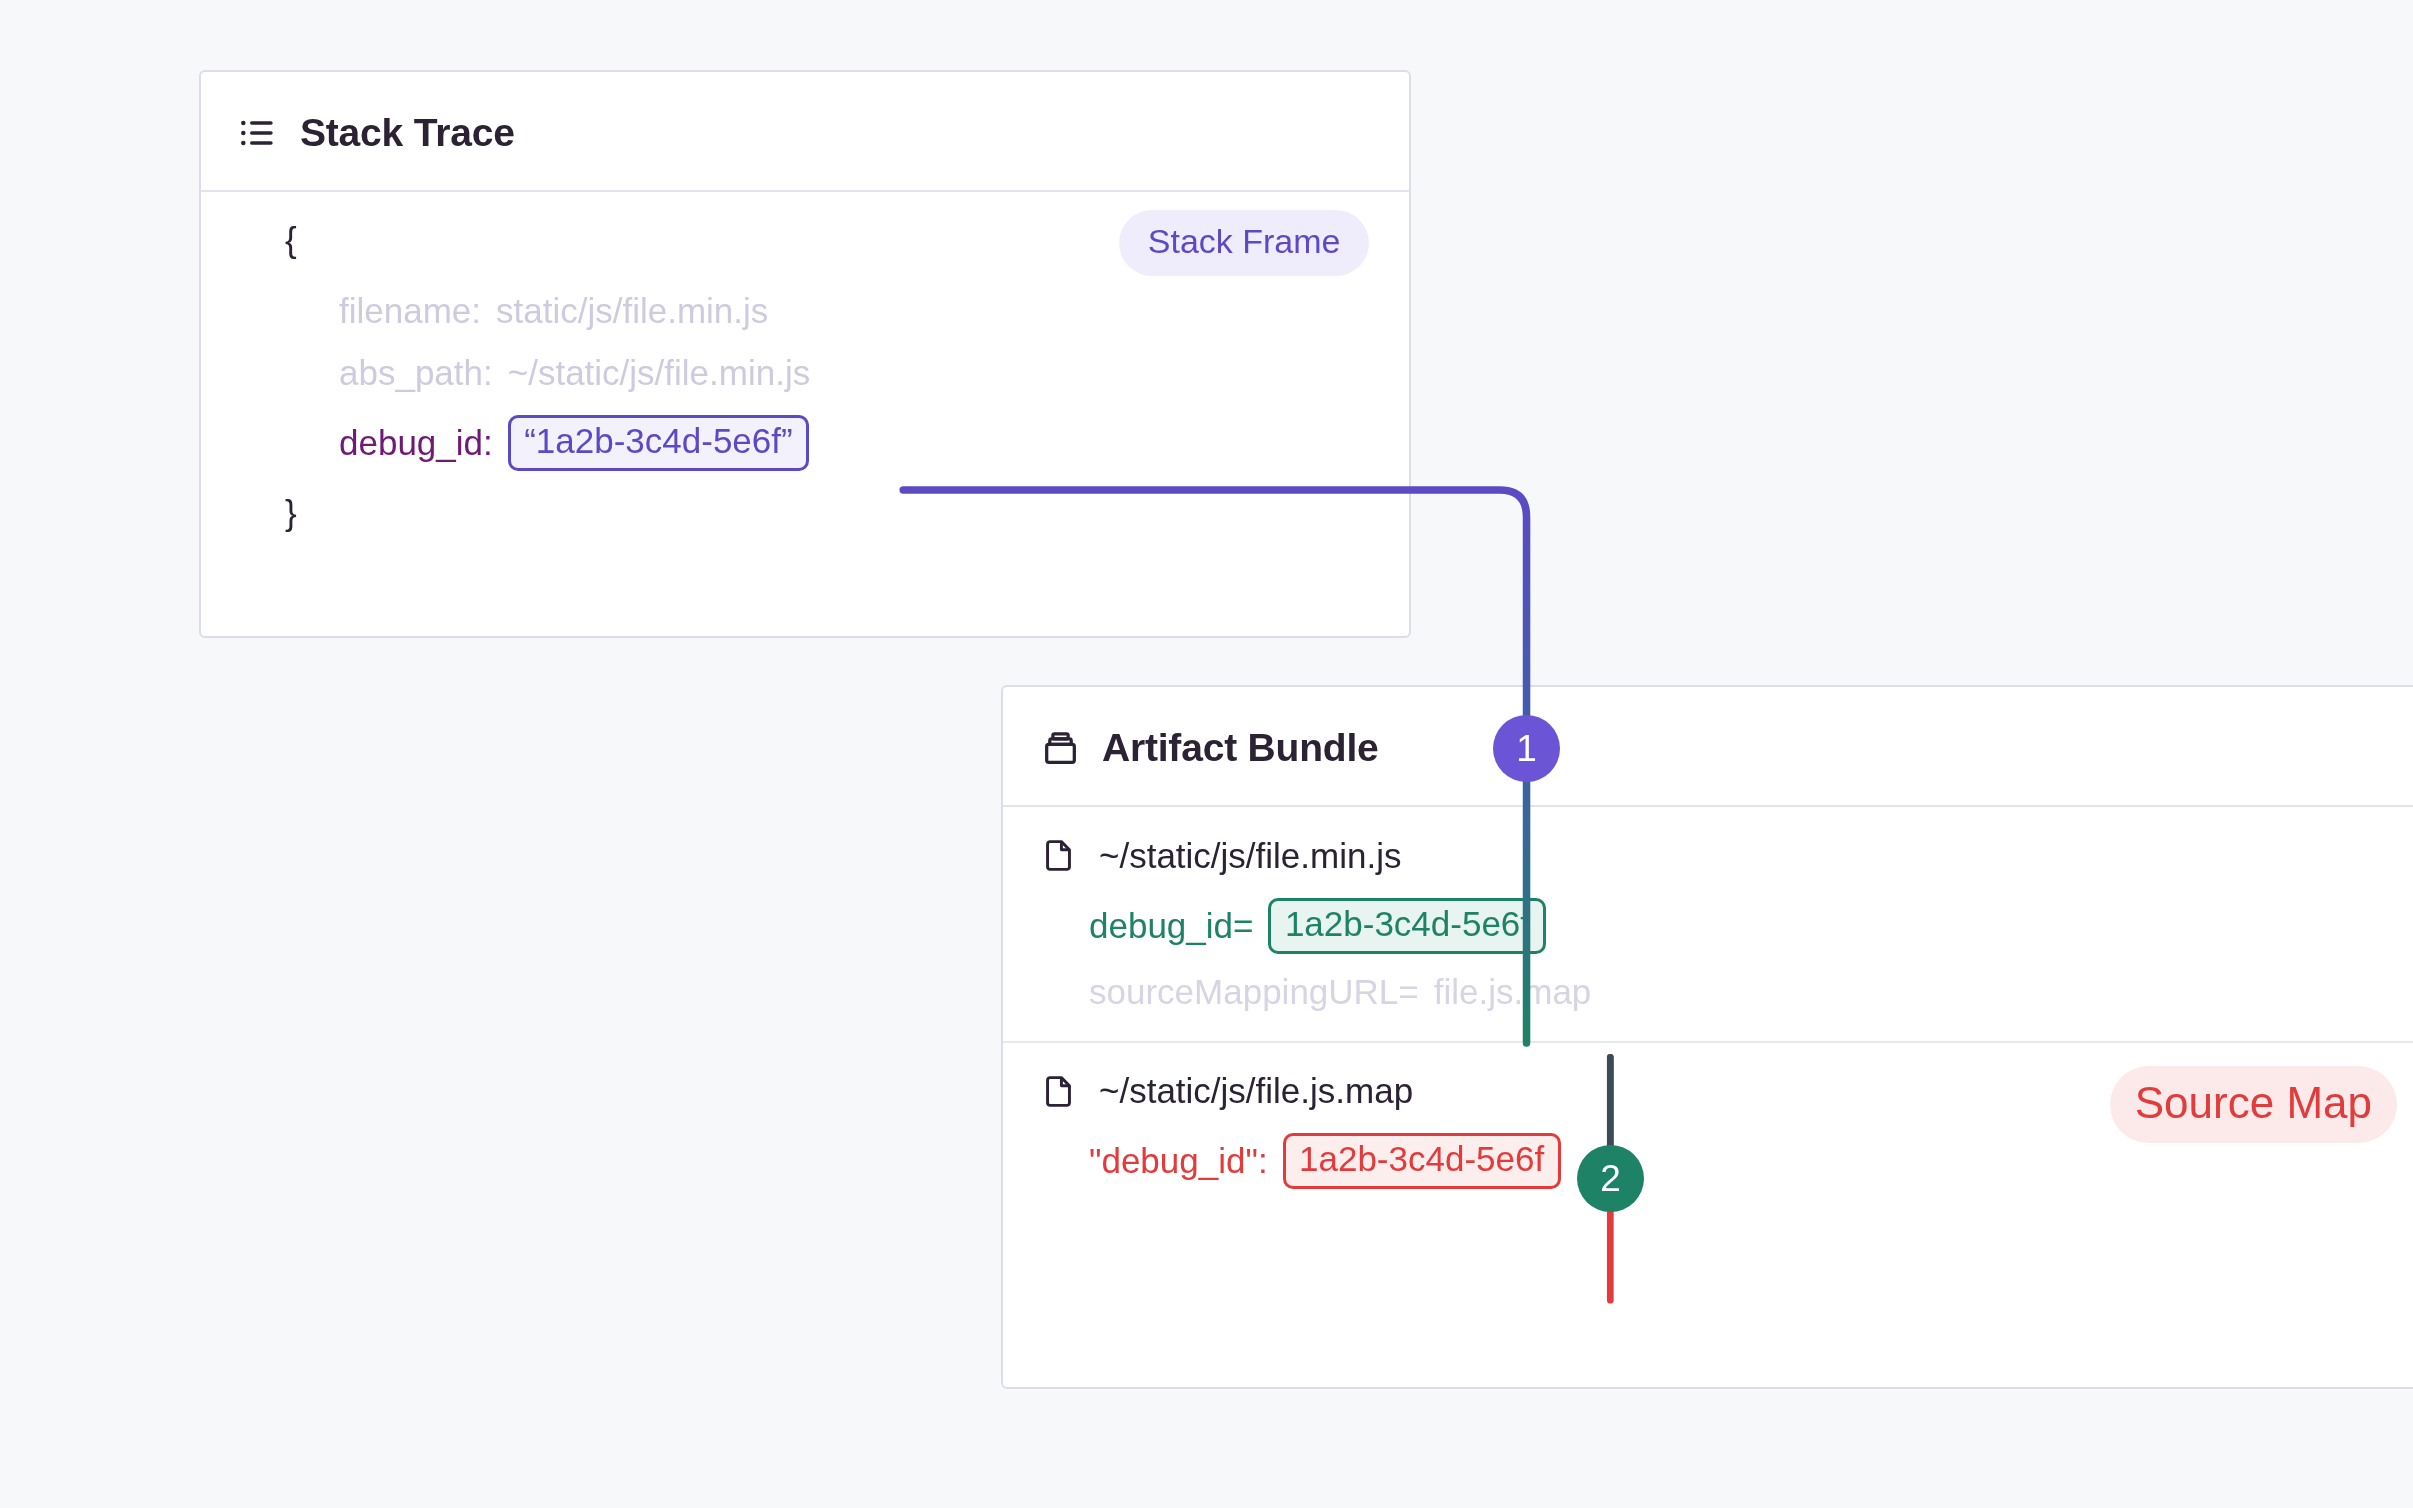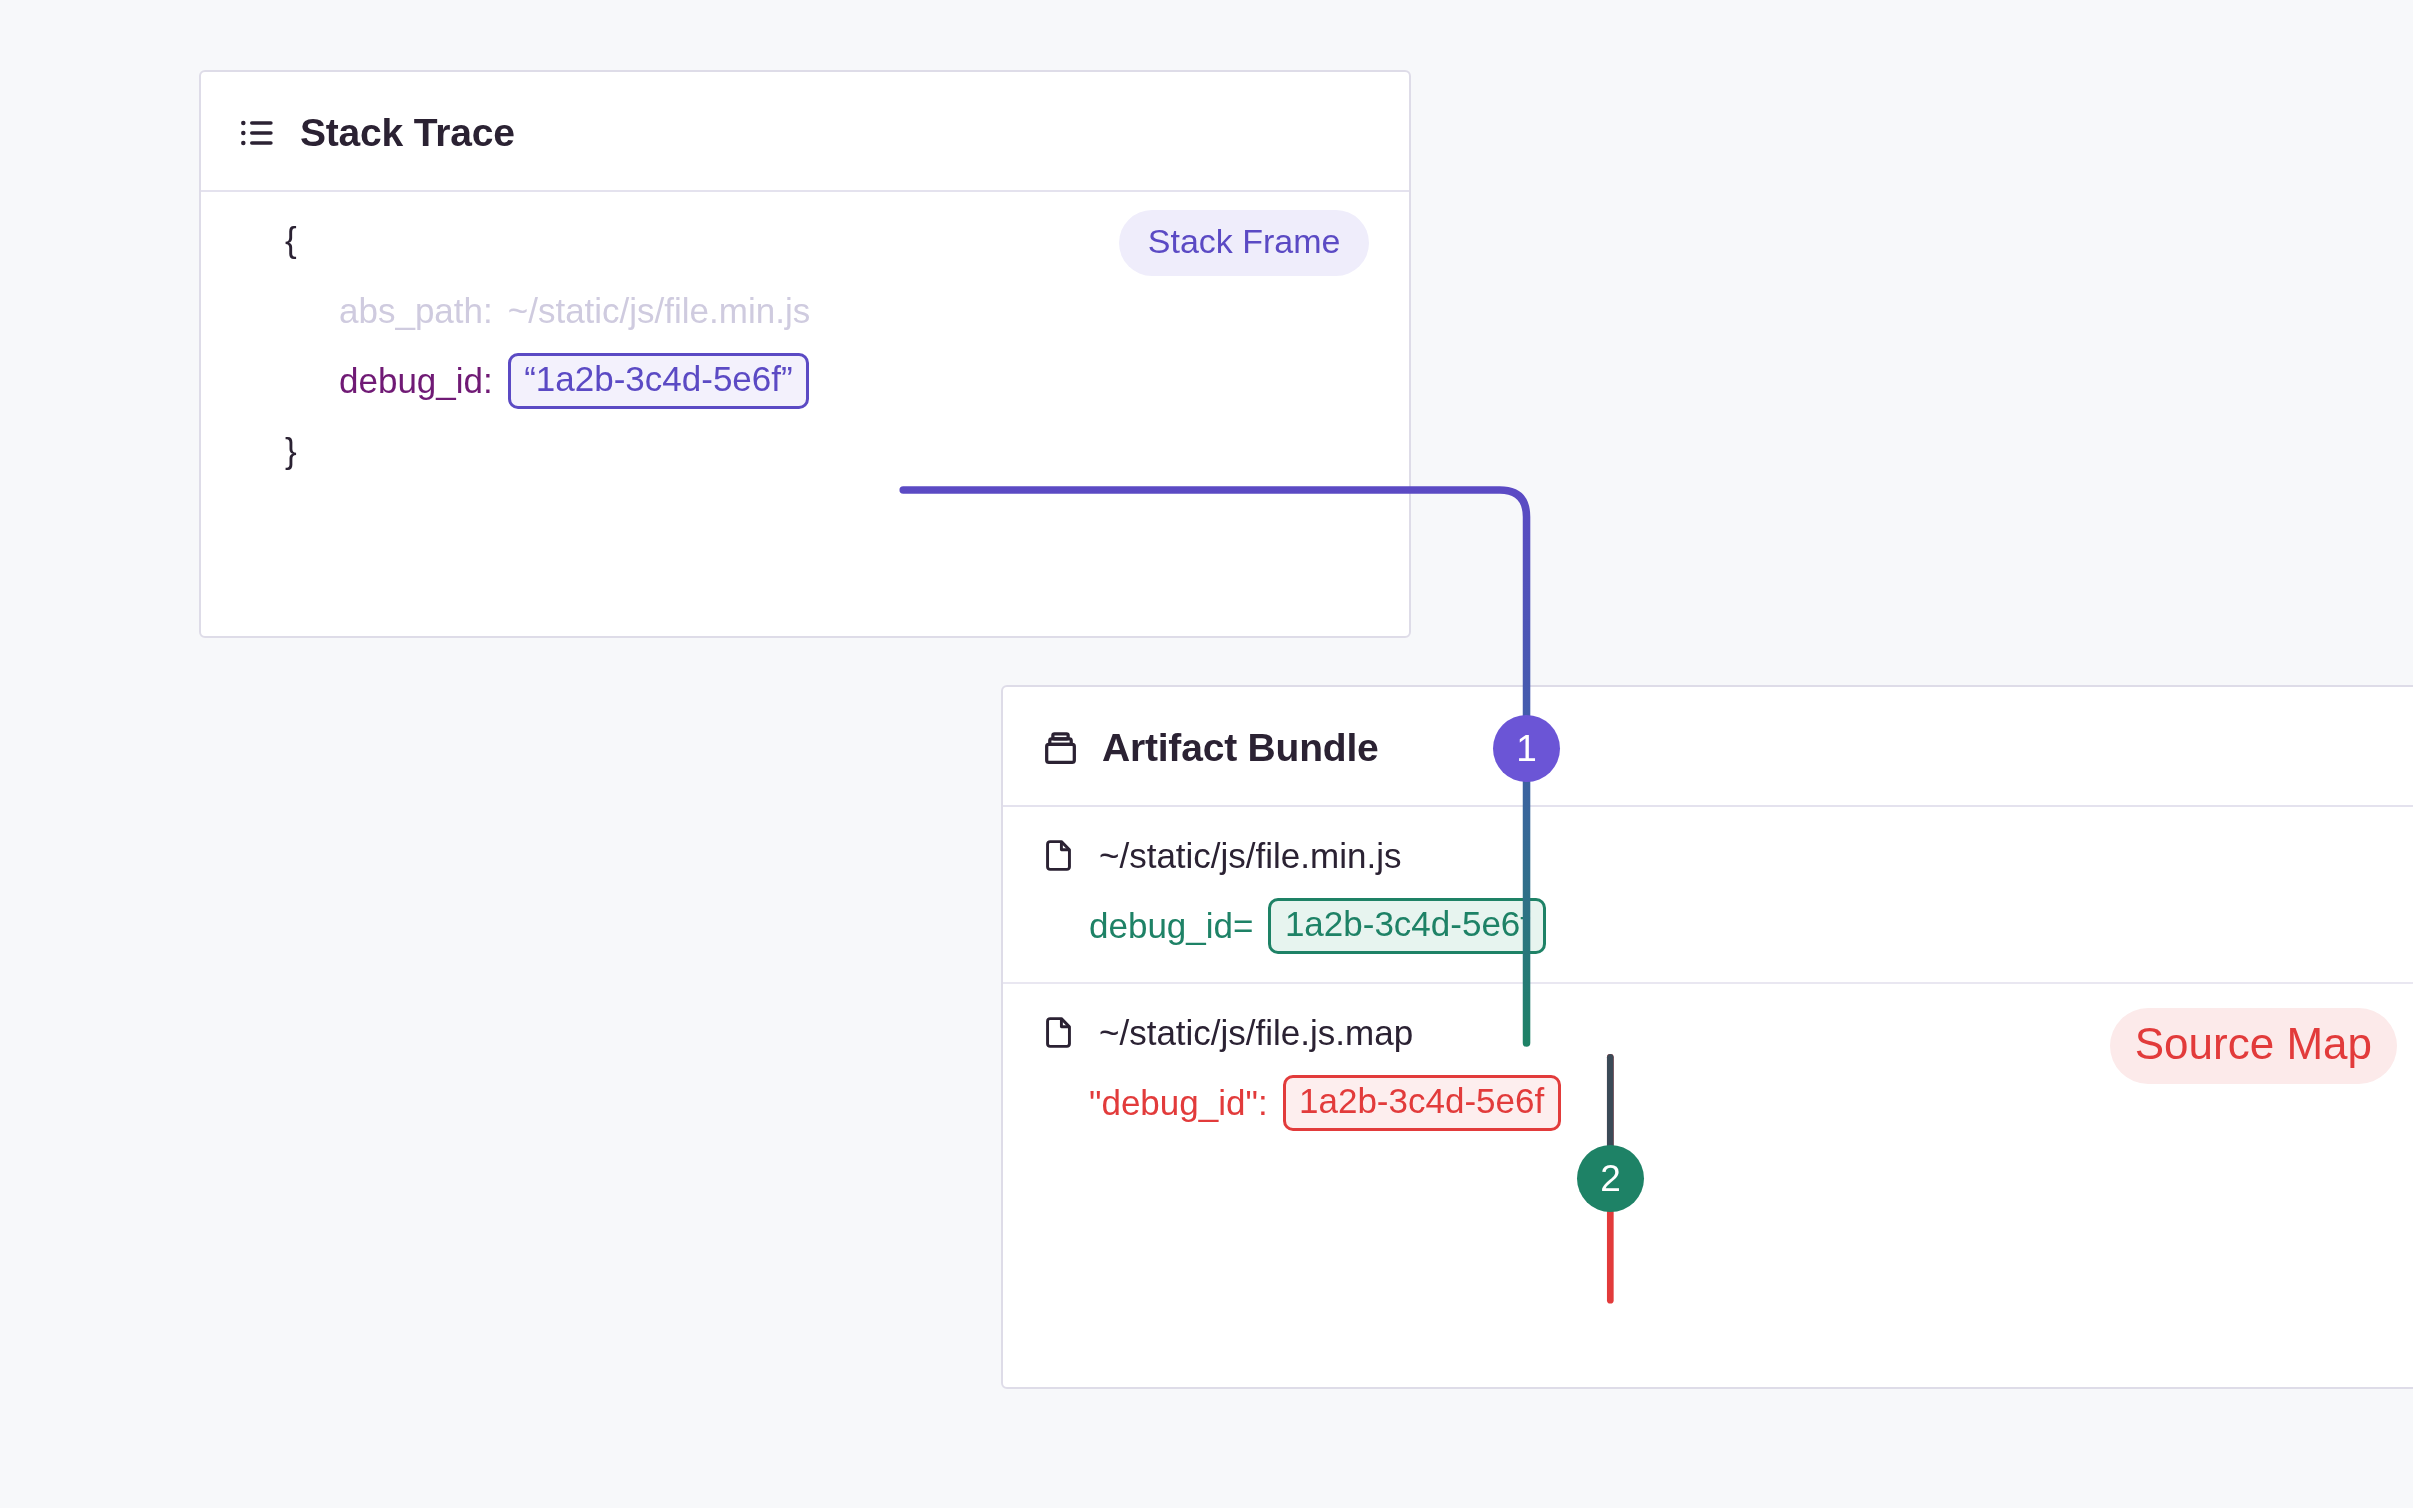--- a/index.html
+++ b/index.html
@@ -284,20 +284,24 @@
       </span>
       <span class="card-title">Stack Trace</span>
     </div>
 
     <div id="stack-trace-body">
 
       <div class="badge" id="stack-frame-badge">Stack Frame</div>
 
       <div class="brace open">{</div>
 
+      <div class="kv-row">
+        <span class="kv-key">filename:</span>
+        <span class="kv-val">static/js/file.min.js</span>
+      </div>
 
       <div class="kv-row">
         <span class="kv-key">abs_path:</span>
         <span class="kv-val">~/static/js/file.min.js</span>
       </div>
 
       <div class="kv-row highlight">
         <span class="kv-key">debug_id:</span>
         <span class="chip-purple">“1a2b-3c4d-5e6f”</span>
       </div>
@@ -331,20 +335,24 @@
         </span>
         <span class="file-name">~/static/js/file.min.js</span>
       </div>
 
 
       <div class="code-line">
         <span class="green-text code-key">debug_id=</span>
         <span class="chip-green">1a2b-3c4d-5e6f</span>
       </div>
 
+      <div class="code-line">
+        <span class="muted code-key">sourceMappingURL=</span>
+        <span class="muted">file.js.map</span>
+      </div>
     </div>
 
     <div class="file-section">
 
       <div id="source-map-badge">Source Map</div>
 
       <div class="file-head">
         <span class="file-icon">
           <svg width="35" height="39" viewBox="0 0 24 24" fill="none" stroke="#2B2233" stroke-width="2" stroke-linejoin="round">
             <path d="M14 2.5 H6.2 A1.7 1.7 0 0 0 4.5 4.2 V19.8 A1.7 1.7 0 0 0 6.2 21.5 H17.8 A1.7 1.7 0 0 0 19.5 19.8 V8 Z"></path>

